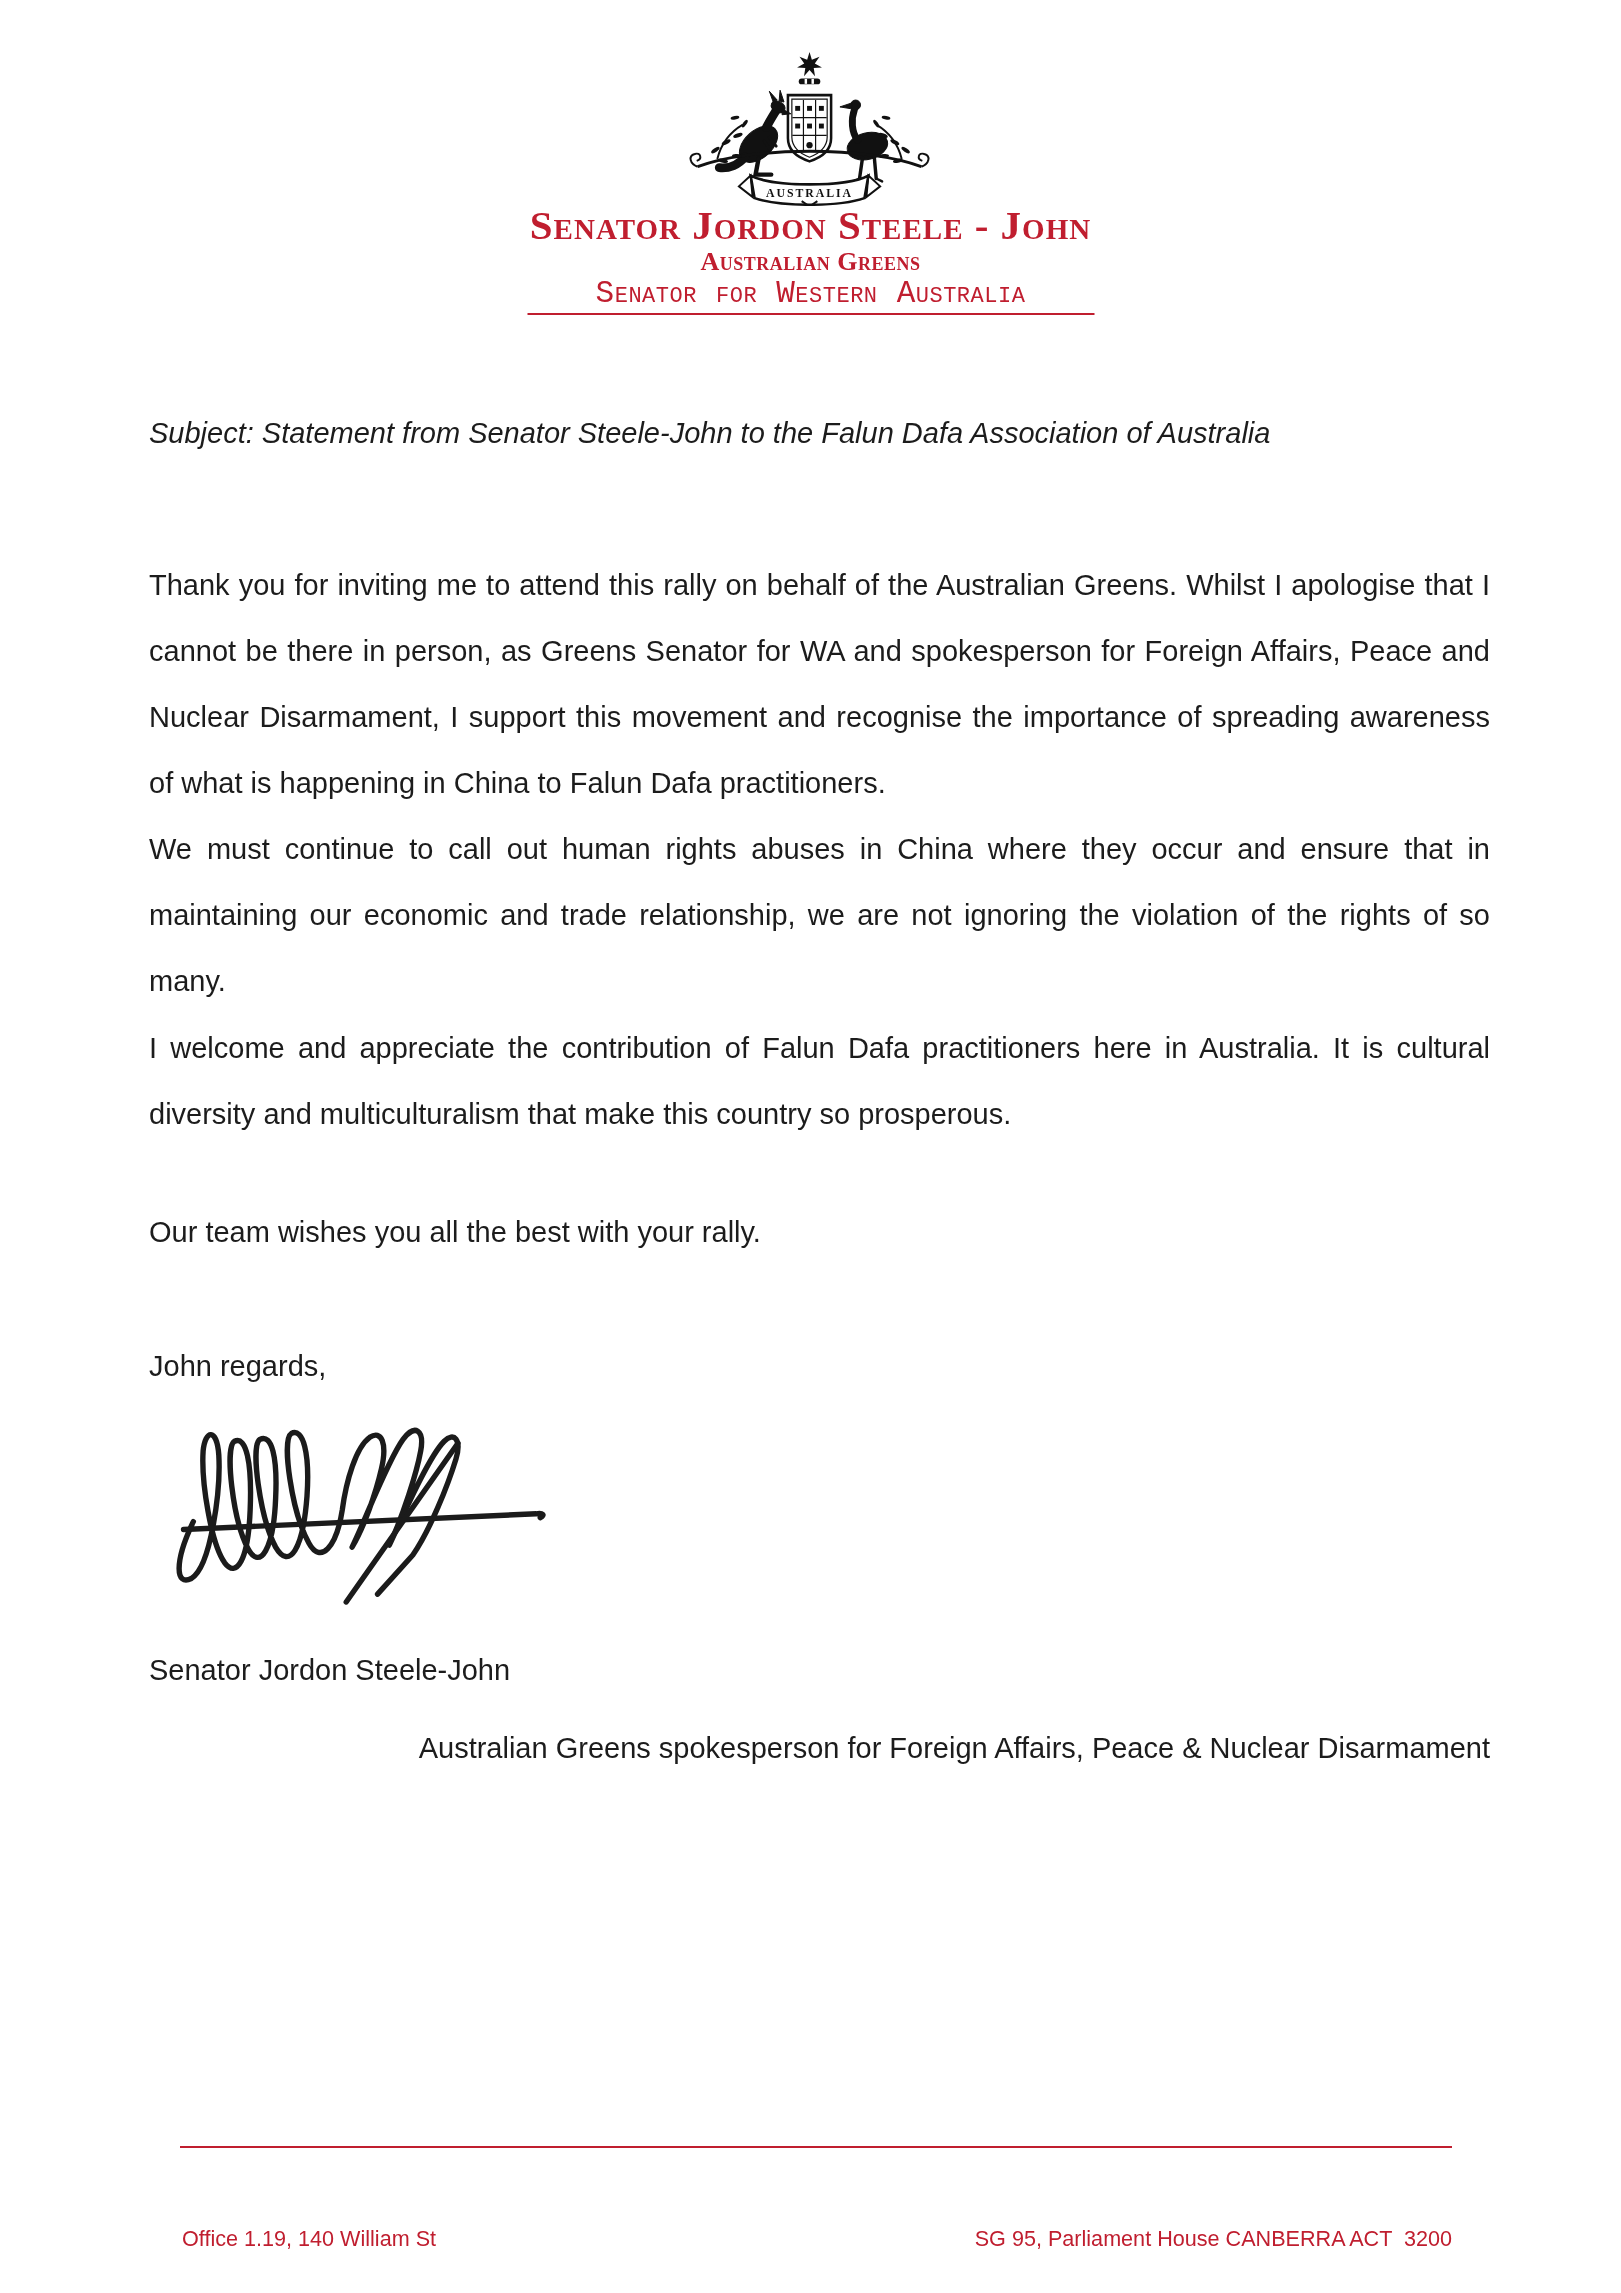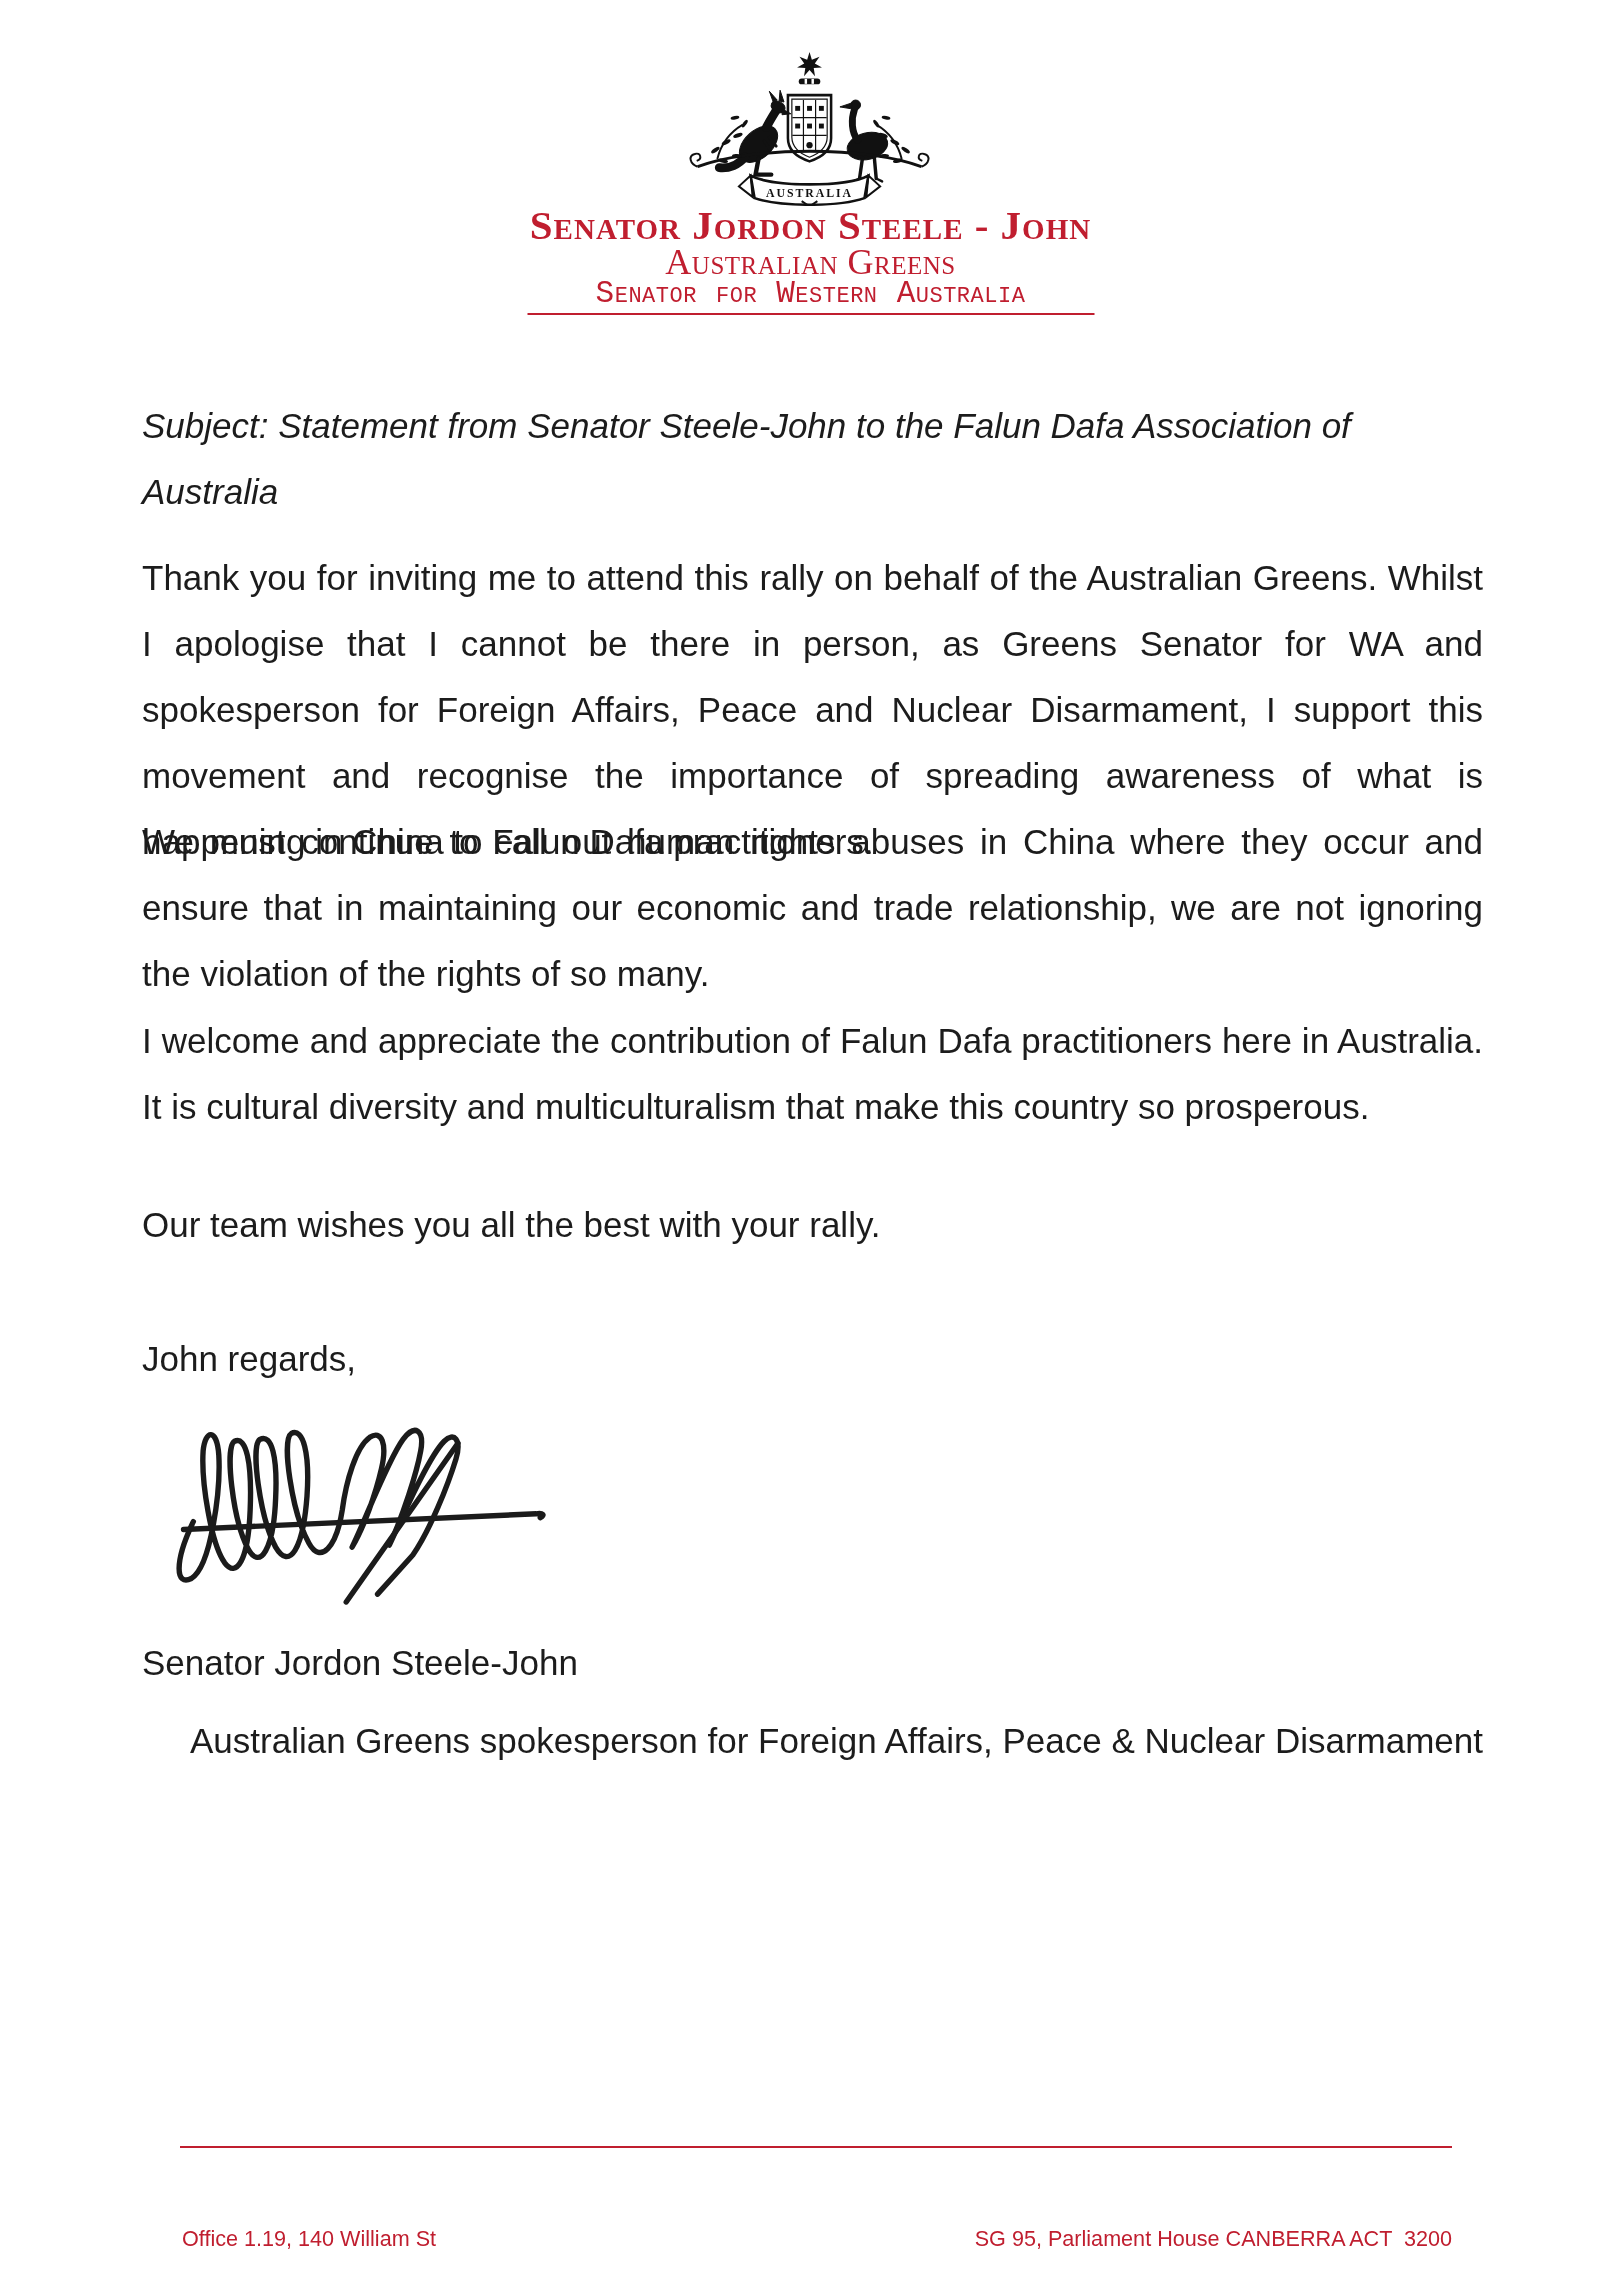--- a/index.html
+++ b/index.html
@@ -8,27 +8,27 @@
     width:1621px; height:2294px; position:relative;
     background:#ffffff; overflow:hidden;
     font-family:"Liberation Sans", sans-serif; color:var(--ink);
   }
   .abs { position:absolute; }
   
   .arms { left:682px; top:49px; width:257px; height:157px; }
   .lh-line { left:0; width:100%; text-align:center; color:var(--accent);
              font-family:"Liberation Serif", serif; font-variant:small-caps; }
   .lh-name  { top:202px; font-size:41px; font-weight:bold; letter-spacing:1px; line-height:47px;text-align:center; }
-  .lh-party { top:246px; font-size:36px; line-height:32px; letter-spacing:0.5px; }
+  .lh-party { top:246px; font-size:26px; line-height:32px; letter-spacing:0.5px;font-weight:bold; }
   .lh-role  { top:276px; font-size:31px; line-height:35px; letter-spacing:0.5px;font-family:Liberation Mono, monospace; }
   .lh-rule  { top:313px; left:50%; transform:translateX(-50%); width:567px; height:2px;
               background:var(--accent); }
   
-  .para { left:142px; width:1341px; font-size:35px; line-height:66px;
-          text-align:justify; margin:0; }
+  .para { left:142px; width:1341px; font-size:29px; line-height:66px;
+          text-align:justify; margin:7px; }
   .subject { top:393px; font-style:italic; text-align:left; }
   .p1 { top:545px; }
   .p2 { top:809px; }
   .p3 { top:1008px; }
   .p4 { top:1192px; }
   .closing { top:1326px; text-align:left; }
   .signature { left:160px; top:1400px; width:392px; height:208px; }
   .sig-name  { top:1630px; text-align:left; }
   .sig-title { top:1708px; text-align:right; }
   

